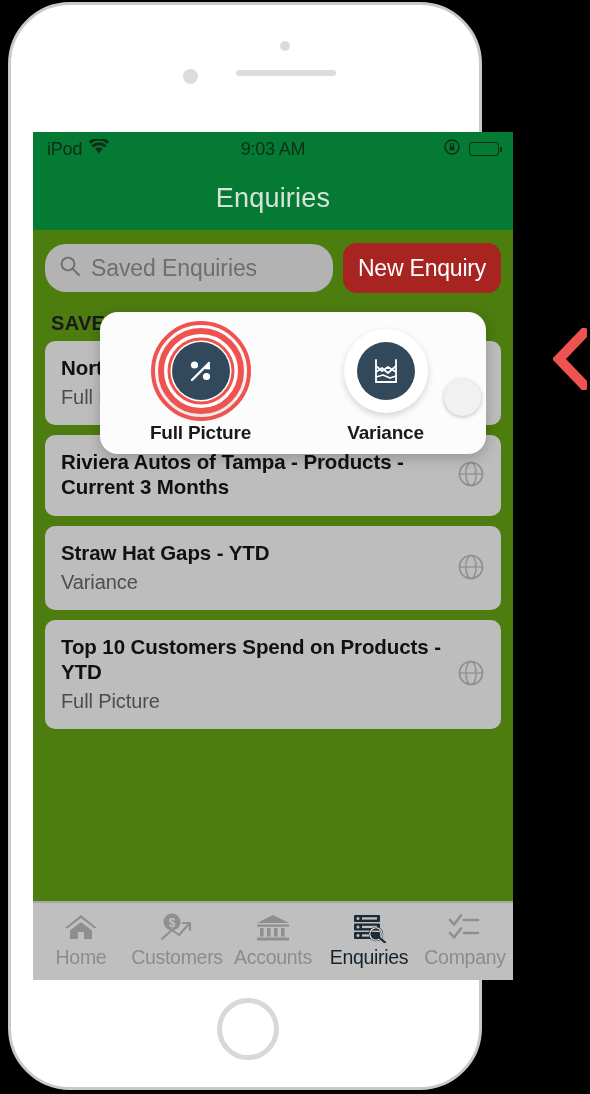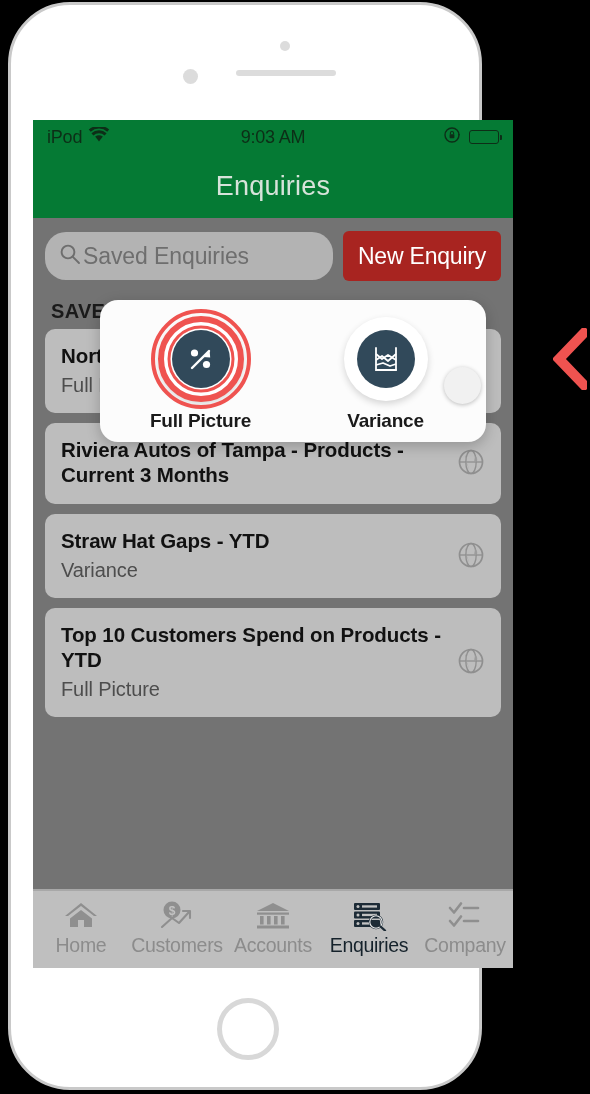--- a/index.html
+++ b/index.html
@@ -65,24 +65,24 @@
     border-radius: 50%;
     border: 5px solid #d8d8d8;
     box-sizing: border-box;
     background: transparent;
   }
 
   
   .screen {
     position: absolute;
     left: 33px;
-    top: 120px;
+    top: 132px;
     width: 480px;
     height: 848px;
-    background: #737373;
+    background: #4d7c0f;
     overflow: hidden;
   }
 
   
   .status-bar {
     height: 34px;
     background: #057a34;
     display: flex;
     align-items: center;
     padding: 0 14px;
@@ -162,33 +162,33 @@
     padding: 13px 12px 11px 12px;
   }
   .search-field {
     flex: 1;
     height: 48px;
     background: #b3b3b3;
     border-radius: 21px;
     display: flex;
     align-items: center;
     padding: 0 14px;
-    gap: 2px;
+    gap: 10px;
     box-sizing: border-box;
   }
   .search-placeholder {
     color: #6e6e6e;
     font-size: 23px;
     letter-spacing: -0.1px;
   }
   .new-enquiry-btn {
     width: 158px;
     height: 50px;
     background: #a82420;
-    border-radius: 6px;
+    border-radius: 14px;
     display: flex;
     align-items: center;
     justify-content: center;
     color: #ffffff;
     font-size: 23px;
     letter-spacing: -0.2px;
     border: none;
     font-family: "Liberation Sans", sans-serif;
   }
 

